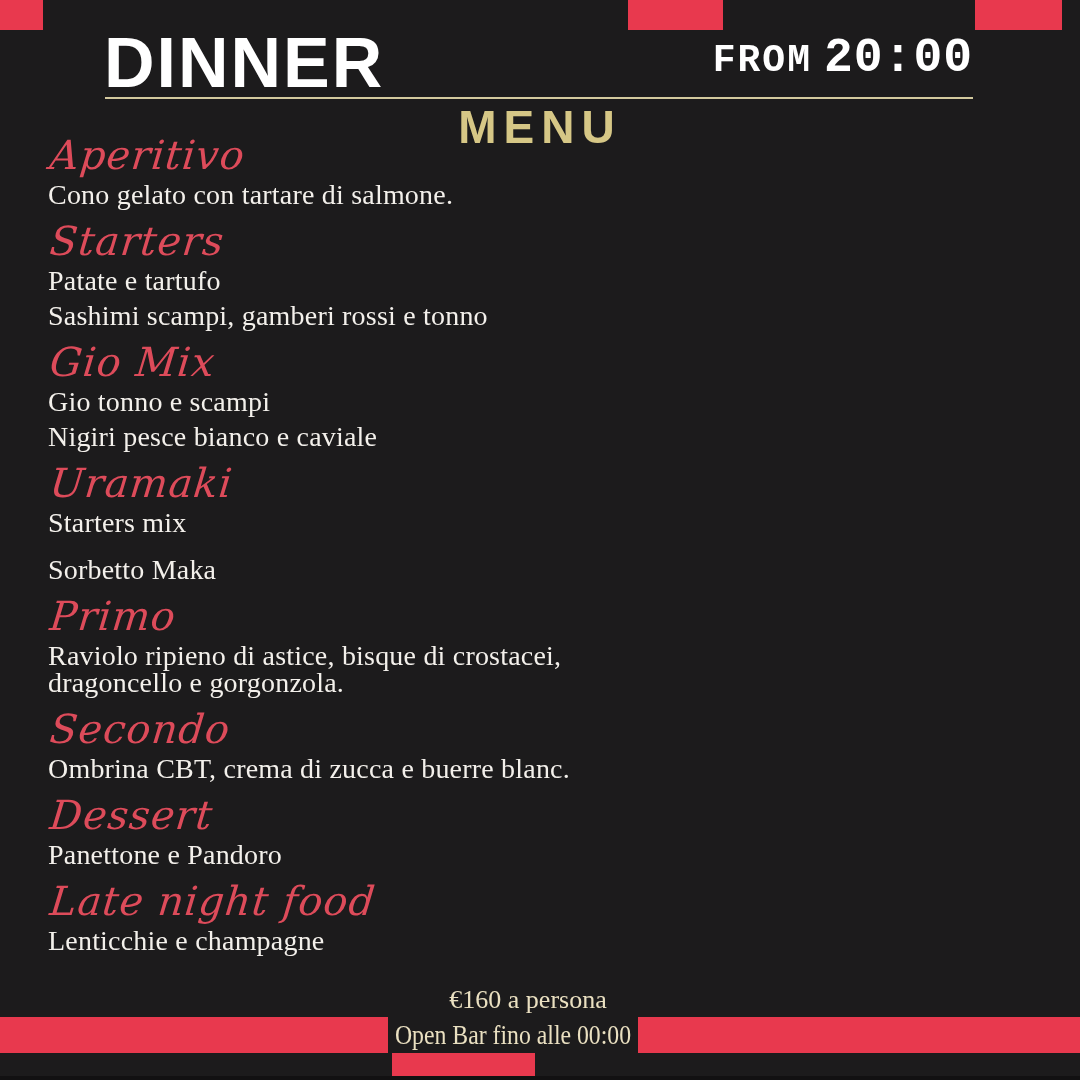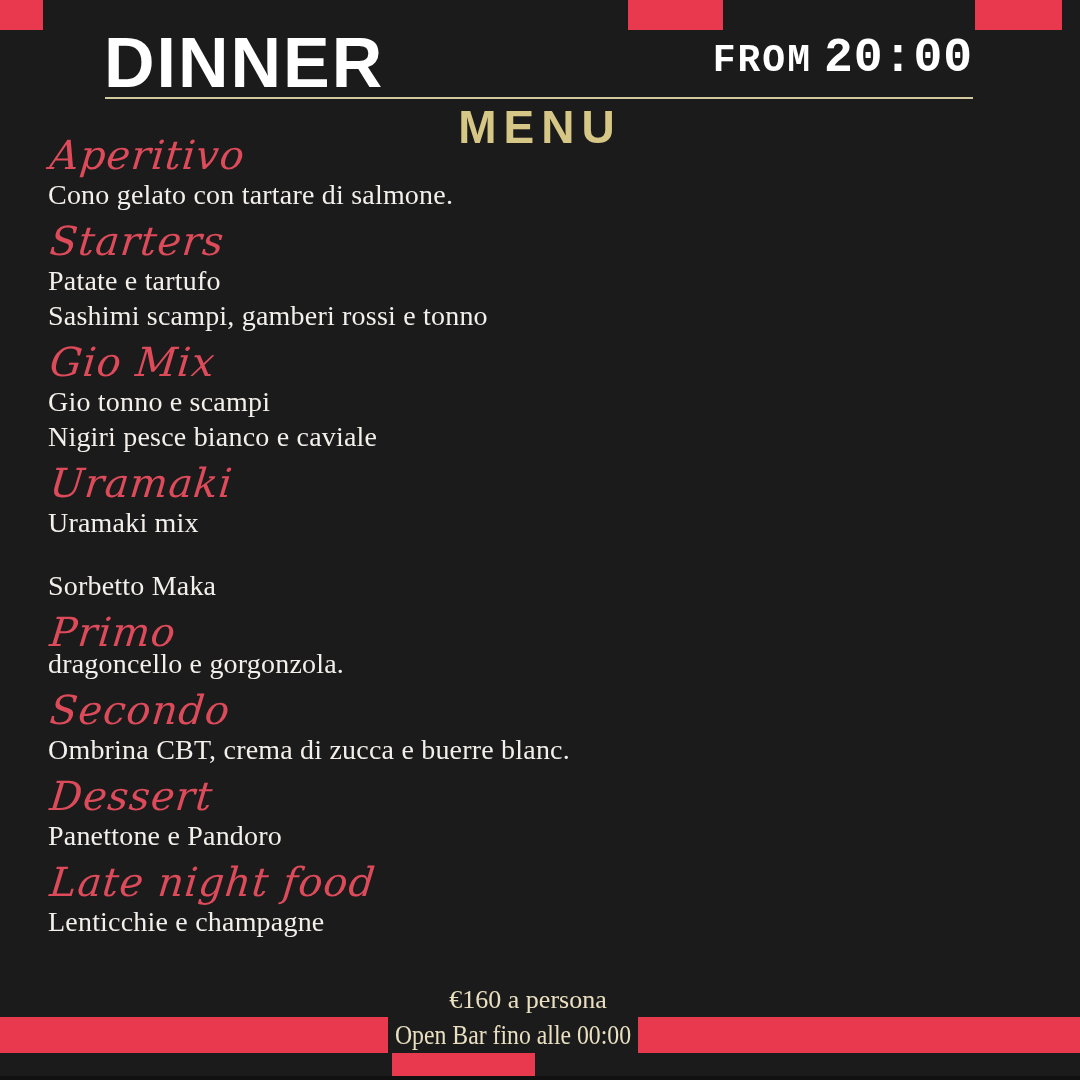--- a/index.html
+++ b/index.html
@@ -56,21 +56,21 @@
     font-family:"DejaVu Serif", serif;font-style:italic;
     color:var(--script-red);
     font-size:40px;line-height:44px;margin-top:7px;
     letter-spacing:1px;
     transform:skewX(-6deg);transform-origin:left bottom;width:max-content;
   }
   .item{
     color:var(--white);
     font-size:28px;line-height:35px;letter-spacing:0.2px;
   }
-  .item.spaced{margin-top:28px;}
+  .item.spaced{margin-top:12px;}
   .item.cont{margin-top:-8px;}
   
   .price{
     position:absolute;left:528px;top:986px;transform:translateX(-50%);
     color:var(--cream);font-size:26px;line-height:28px;z-index:3;white-space:nowrap;
   }
   .open-bar{
     position:absolute;left:513px;top:1018px;transform:translateX(-50%) scaleX(0.88);
     color:var(--cream);font-size:27px;line-height:34px;z-index:3;white-space:nowrap;
   }
@@ -106,25 +106,26 @@
         <div class="item">Patate e tartufo</div>
         <div class="item">Sashimi scampi, gamberi rossi e tonno</div>
       </div>
       <div class="section">
         <div class="heading">Gio Mix</div>
         <div class="item">Gio tonno e scampi</div>
         <div class="item">Nigiri pesce bianco e caviale</div>
       </div>
       <div class="section">
         <div class="heading">Uramaki</div>
-        <div class="item">Uramaki mix</div>
+        <div class="item">Starters mix</div>
         <div class="item spaced">Sorbetto Maka</div>
       </div>
       <div class="section">
         <div class="heading">Primo</div>
+        <div class="item">Raviolo ripieno di astice, bisque di crostacei,</div>
         <div class="item cont">dragoncello e gorgonzola.</div>
       </div>
       <div class="section">
         <div class="heading">Secondo</div>
         <div class="item">Ombrina CBT, crema di zucca e buerre blanc.</div>
       </div>
       <div class="section">
         <div class="heading">Dessert</div>
         <div class="item">Panettone e Pandoro</div>
       </div>

